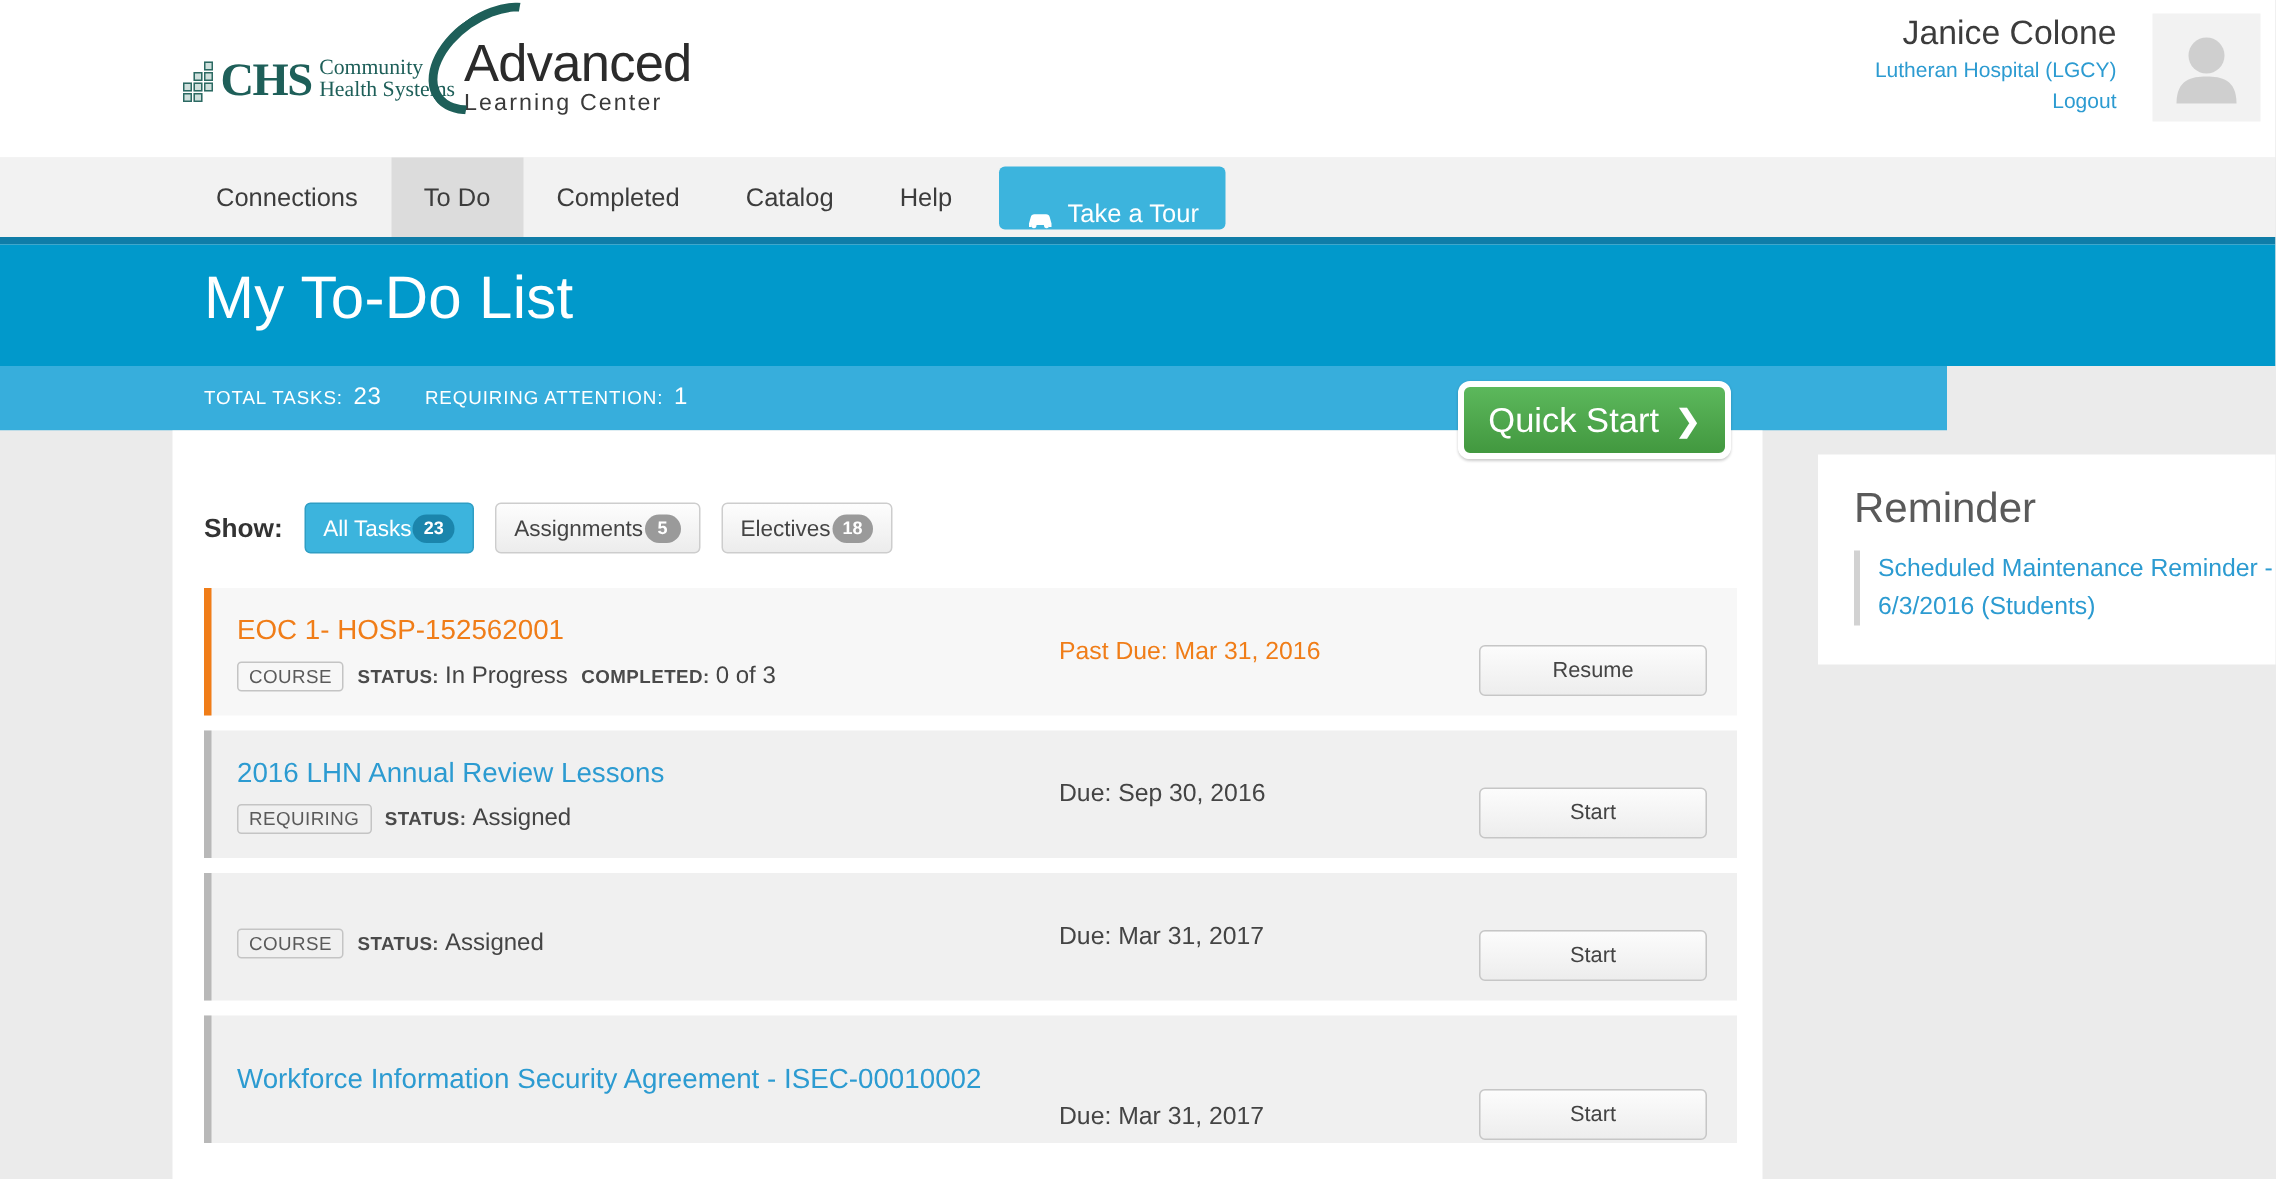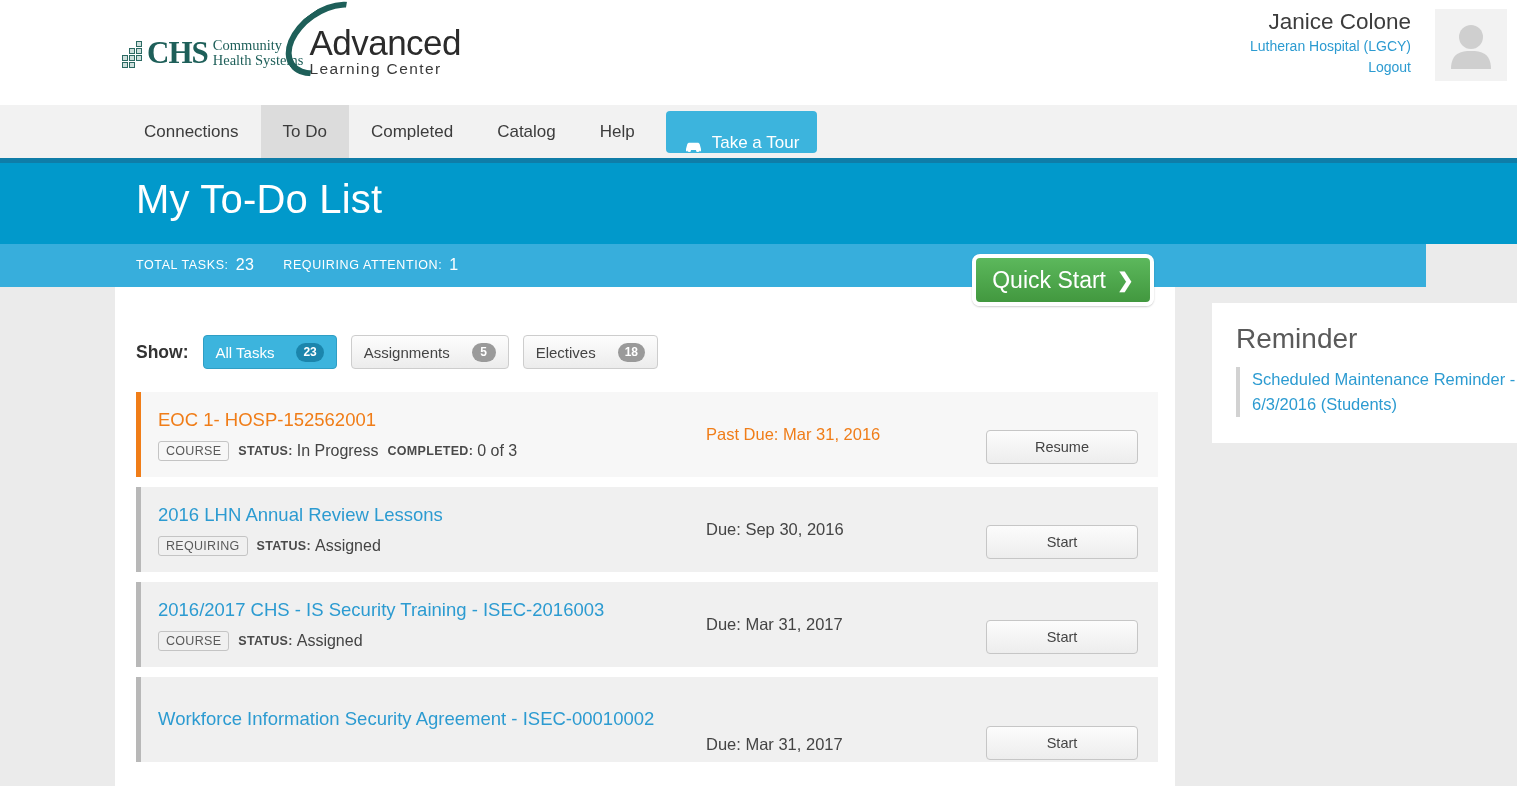--- a/index.html
+++ b/index.html
@@ -73,21 +73,21 @@
 
   
   .banner{
     width:1517px; height:81px; background:#0199cb; position:relative;
   }
   .banner-title{
     position:absolute; left:136px; top:14px;
     font-size:40px; color:#ffffff; font-weight:300; letter-spacing:0.2px;
   }
   .subbar{
-    width:1426px; height:43px; background:#37aedc; position:relative;
+    width:1298px; height:43px; background:#37aedc; position:relative;
   }
   .subbar-inner{
     position:absolute; left:136px; top:12px;
     display:flex; align-items:center; gap:7px;
     font-size:13px; color:#ffffff; letter-spacing:0.4px;
   }
   .stat-label{ font-size:12.5px; letter-spacing:0.6px; }
   .stat-value{ font-size:16px; margin-right:22px; }
   .quick-start{
     position:absolute; left:972px; top:10px; width:182px; height:52px;
@@ -104,21 +104,21 @@
   .content{
     position:absolute; left:115px; top:0; width:1060px; bottom:0;
     background:#ffffff;
   }
   .show-row{
     display:flex; align-items:center; gap:14px;
     padding:48px 0 0 21px;
   }
   .show-label{ font-size:17.5px; color:#333; font-weight:bold; }
   .filter-btn{
-    display:flex; align-items:center; gap:22px;
+    display:flex; align-items:center; gap:1px;
     height:34px; padding:0 12px; border-radius:4px;
     border:1px solid #cdcdcd; background:linear-gradient(#fdfdfd,#ececec);
     font-size:15px; color:#444; cursor:pointer;
   }
   .filter-btn.active{
     background:#3cb4dd; border-color:#2f9ec4; color:#ffffff;
   }
   .pill{
     display:inline-flex; align-items:center; justify-content:center;
     min-width:24px; height:19px; padding:0 7px; border-radius:10px;
@@ -304,21 +304,20 @@
             <span class="meta-k">STATUS:</span>
             <span class="meta-v">Assigned</span>
           </div>
         </div>
         <div class="task-due">Due: Sep 30, 2016</div>
         <button class="action-btn">Start</button>
       </div>
 
       <div class="task">
         <div class="task-main">
-          <div class="task-title">2016/2017 CHS - IS Security Training - ISEC-2016003</div>
           <div class="task-meta">
             <span class="type-badge">COURSE</span>
             <span class="meta-k">STATUS:</span>
             <span class="meta-v">Assigned</span>
           </div>
         </div>
         <div class="task-due">Due: Mar 31, 2017</div>
         <button class="action-btn">Start</button>
       </div>
 

